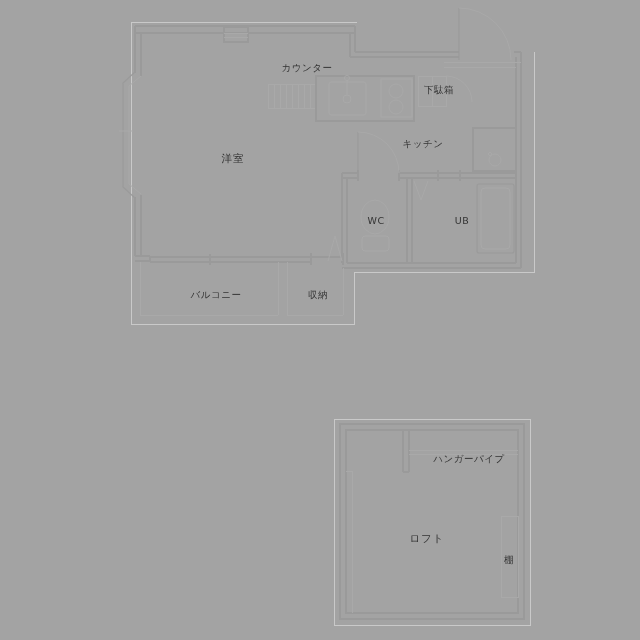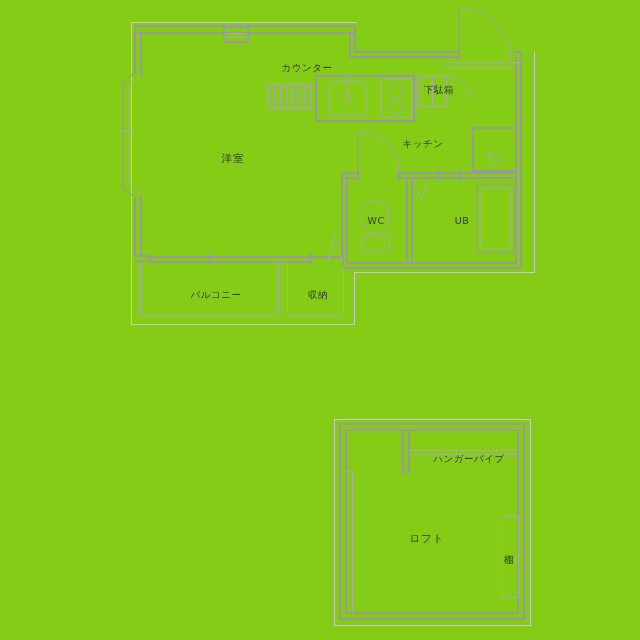--- a/index.html
+++ b/index.html
@@ -1,19 +1,19 @@
 <!DOCTYPE html>
 <html><head>
 <meta charset="utf-8">
 <style>
   html,body{margin:0;padding:0;background:#ffffff;}
   .canvas{
     position:relative;
     width:640px;height:640px;
-    background:#84cc16;
+    background:#a3a3a3;
     overflow:hidden;
     font-family:"DejaVu Sans",sans-serif;
   }
   svg{display:block;}
   .w{stroke:#9a9a9a;stroke-width:1.1;fill:none;}
   .w2{stroke:#9a9a9a;stroke-width:2.2;fill:none;}
   .t{stroke:#c9c9c9;stroke-width:1;fill:none;}
   .f{stroke:#a9a9a9;stroke-width:1;fill:none;}
   .crisp{shape-rendering:crispEdges;}
   .lbl{font-family:"DejaVu Sans",sans-serif;font-size:10.5px;fill:#333333;text-anchor:middle;letter-spacing:1px;}

